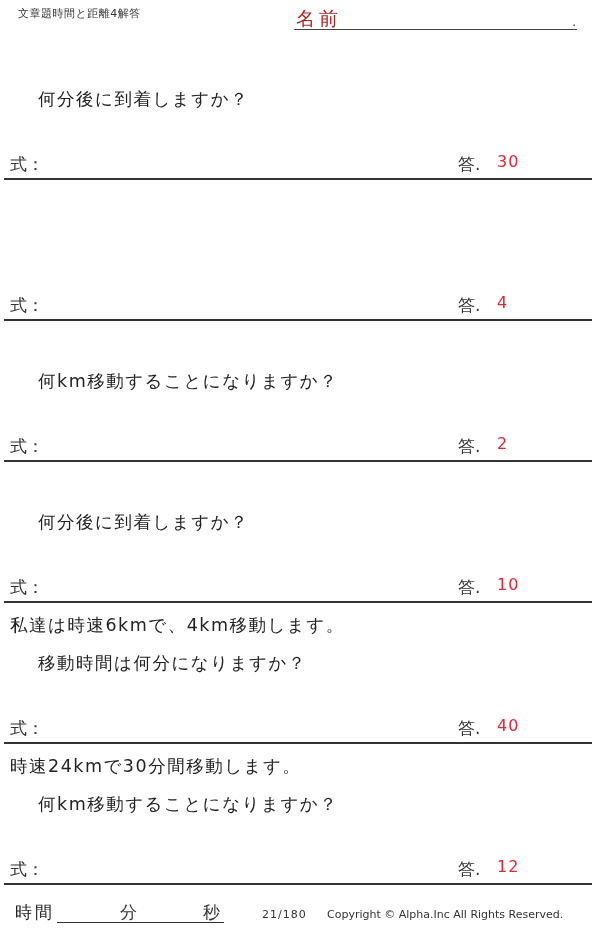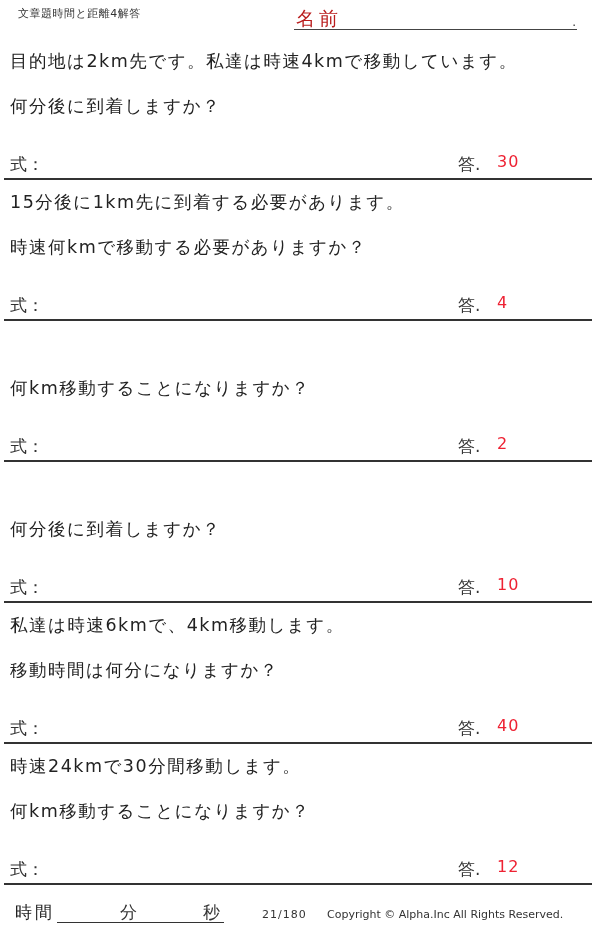--- a/index.html
+++ b/index.html
@@ -6,21 +6,21 @@
   body { width: 600px; height: 928px; position: relative; overflow: hidden;
          font-family: "DejaVu Sans", "Liberation Sans", sans-serif; color: #222; }
   .title { position: absolute; left: 18px; top: 6px; font-size: 11px; color: #333; letter-spacing: 0.5px; }
   .name-wrap { position: absolute; left: 294px; top: 4px; width: 283px; height: 25px;
                border-bottom: 1.5px solid #444; }
   .name-label { position: absolute; left: 2px; top: 2px; font-size: 19px; letter-spacing: 4px; color: #b91c1c; }
   .name-dot { position: absolute; right: 1px; bottom: 0px; font-size: 12px; color: #333; }
   .problem { position: absolute; left: 0; width: 592px; height: 141px; }
   .problem .line { position: absolute; left: 10px; font-size: 17.5px; color: #222; letter-spacing: 1.5px; white-space: nowrap; }
   .problem .l1 { top: 10px; }
-  .problem .l2 { top: 55px; }
+  .problem .l2 { top: 48px; margin-left: 28px; }
   .problem .formula { position: absolute; left: 10px; top: 114px; font-size: 17px; color: #333; }
   .problem .ans-label { position: absolute; left: 458px; top: 114px; font-size: 17px; color: #333; }
   .problem .ans-value { position: absolute; left: 497px; top: 113px; font-size: 16px; color: #ee2233; letter-spacing: 1px; }
   .problem .sep { position: absolute; left: 4px; right: 0; bottom: 0; height: 0; border-bottom: 2px solid #333; }
   .footer { position: absolute; left: 0; top: 896px; width: 600px; height: 32px; }
   .time-label { position: absolute; left: 15px; top: 5px; font-size: 17px; letter-spacing: 3px; color: #222; text-align: center; }
   .time-line { position: absolute; left: 57px; top: 26px; width: 167px; border-bottom: 1px solid #333; }
   .min-label { position: absolute; left: 120px; top: 5px; font-size: 17px; color: #333; }
   .sec-label { position: absolute; left: 203px; top: 5px; font-size: 17px; color: #333; }
   .page-num { position: absolute; left: 262px; top: 12px; font-size: 11px; color: #333; letter-spacing: 1px; }
@@ -30,31 +30,28 @@
 <body>
 
 <div class="title">文章題時間と距離4解答</div>
 
 <div class="name-wrap">
   <span class="name-label">名前</span>
   <span class="name-dot">.</span>
 </div>
 
 <div class="problem" style="top:39px;">
-  <div class="line l1">目的地は2km先です。私達は時速4kmで移動しています。</div>
   <div class="line l2">何分後に到着しますか？</div>
   <div class="formula">式：</div>
   <div class="ans-label">答.</div>
   <div class="ans-value">30</div>
   <div class="sep"></div>
 </div>
 
 <div class="problem" style="top:180px;">
-  <div class="line l1">15分後に1km先に到着する必要があります。</div>
-  <div class="line l2">時速何kmで移動する必要がありますか？</div>
   <div class="formula">式：</div>
   <div class="ans-label">答.</div>
   <div class="ans-value">4</div>
   <div class="sep"></div>
 </div>
 
 <div class="problem" style="top:321px;">
   <div class="line l2">何km移動することになりますか？</div>
   <div class="formula">式：</div>
   <div class="ans-label">答.</div>

